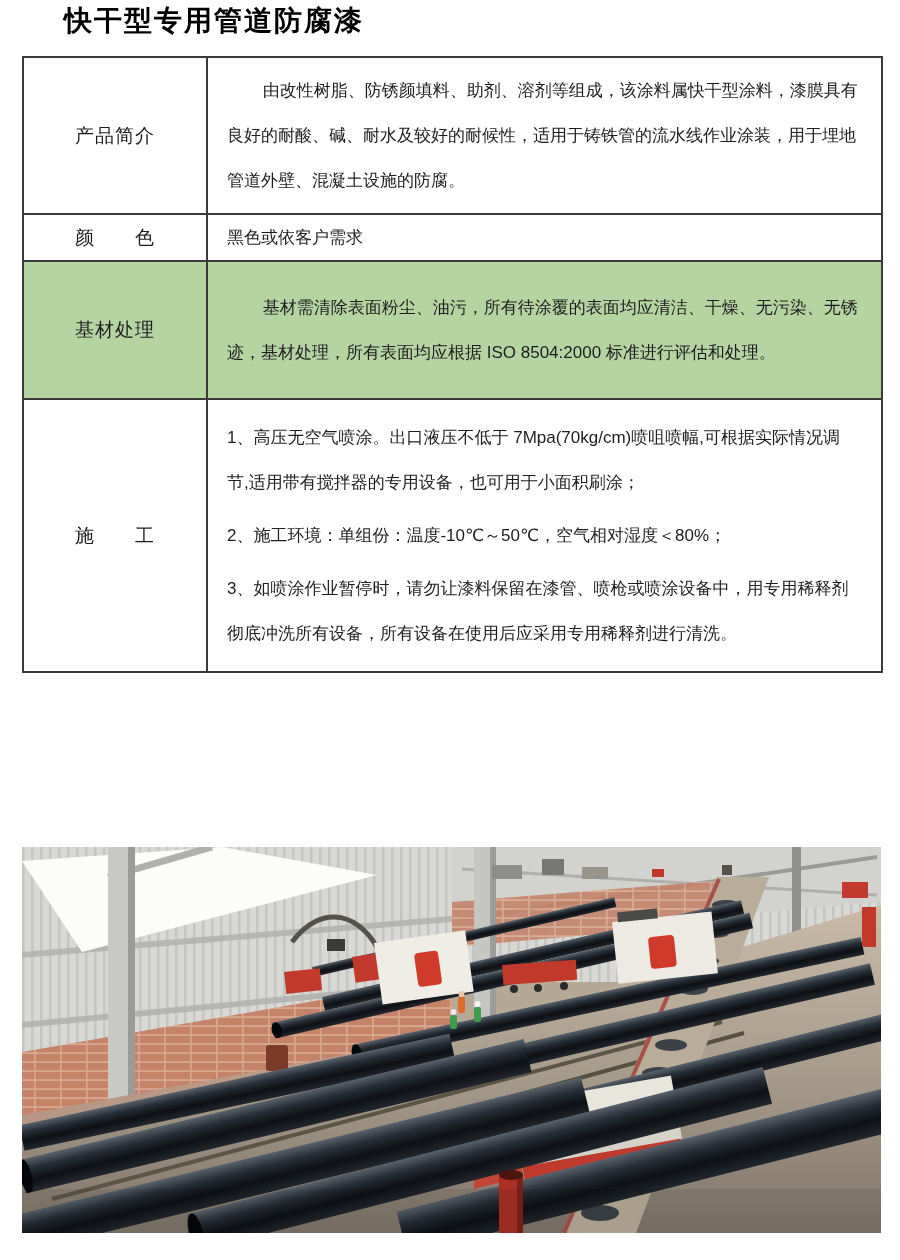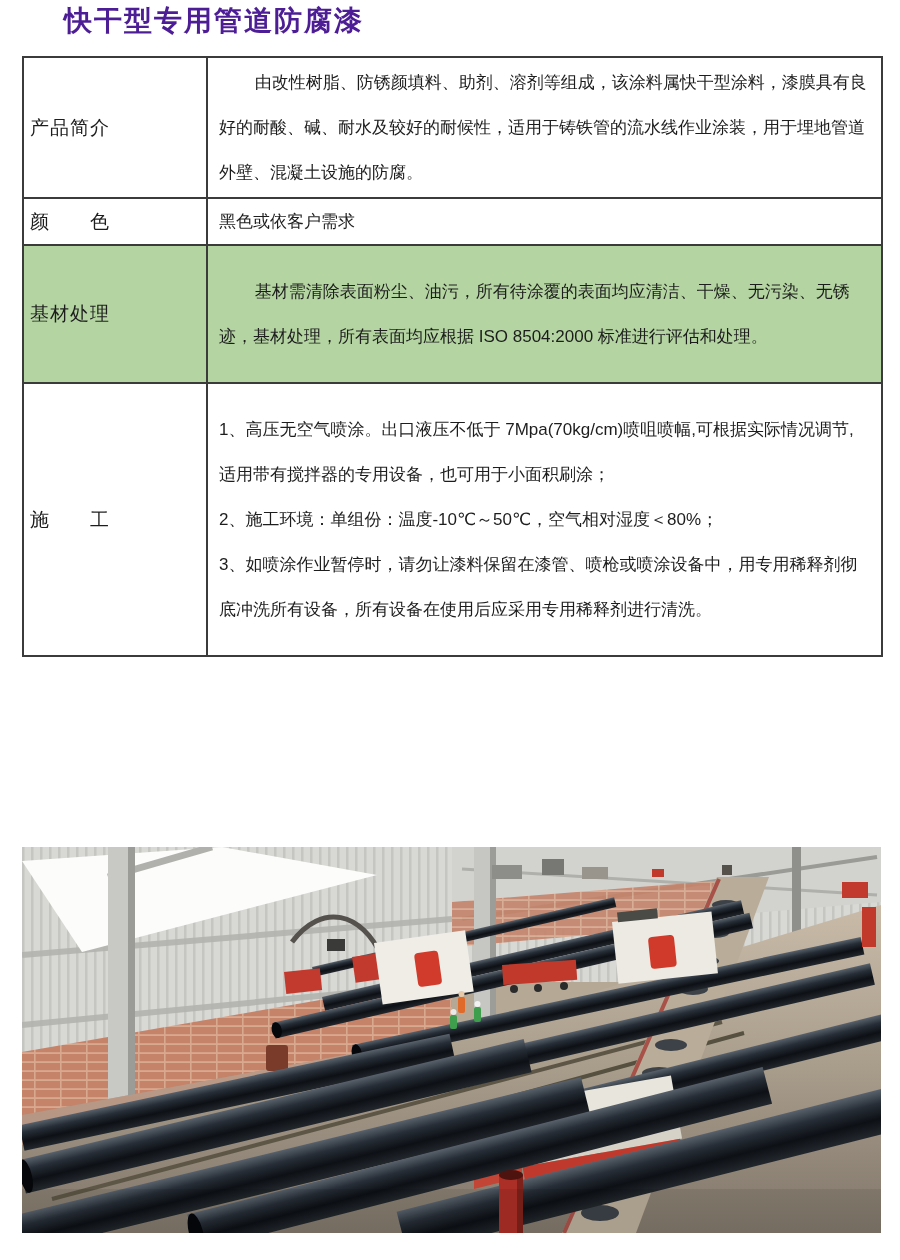--- a/index.html
+++ b/index.html
@@ -1,26 +1,26 @@
 <!DOCTYPE html>
 <html><head>
 <meta charset="utf-8">
 <style>
   html,body{margin:0;padding:0;background:#ffffff;}
   .page{position:relative;width:900px;height:1260px;background:#ffffff;overflow:hidden;
         font-family:"Liberation Sans","DejaVu Sans",sans-serif;color:#1d1d1d;}
   .title{position:absolute;left:64px;top:2px;margin:0;font-size:28px;font-weight:bold;
-         color:#4c1d95;letter-spacing:2px;font-family:"Liberation Sans","DejaVu Sans",sans-serif;}
+         color:#000000;letter-spacing:2px;font-family:"Liberation Sans","DejaVu Sans",sans-serif;}
   table.spec{position:absolute;left:22px;top:56px;width:861px;border-collapse:collapse;
              table-layout:fixed;}
   table.spec,table.spec td{border:2px solid #3b3b3b;}
   td{vertical-align:middle;}
-  td.lbl{width:182px;text-align:left;font-size:19px;letter-spacing:1px;padding:0 6px;}
+  td.lbl{width:182px;text-align:center;font-size:19px;letter-spacing:1px;padding:0 6px;}
   td.cnt{padding:2px 14px 2px 11px;font-size:17px;}
-  .cnt p{margin:0;}
+  .cnt p{margin:8px;}
   .multi p{line-height:45px;}
   .indent{text-indent:2.1em;}
   tr.green td{background:#b4d5a2;}
   tr.h140{height:140px}tr.h54{height:54px}tr.h55{height:47px}tr.h138{height:138px}
   tr.h273{height:273px}tr.h56{height:56px}tr.h53{height:53px}
   .photo{position:absolute;left:22px;top:847px;width:859px;height:386px;overflow:hidden;
          background:#b5a996;}
   .photo svg{display:block;}
 </style>
 </head>

